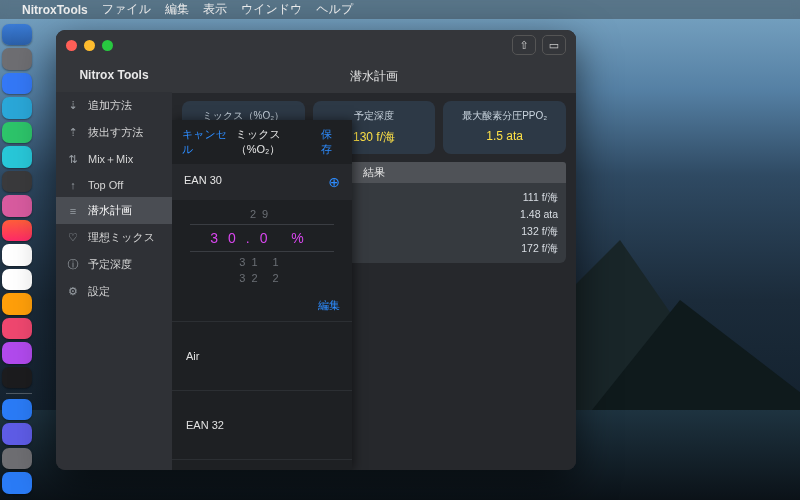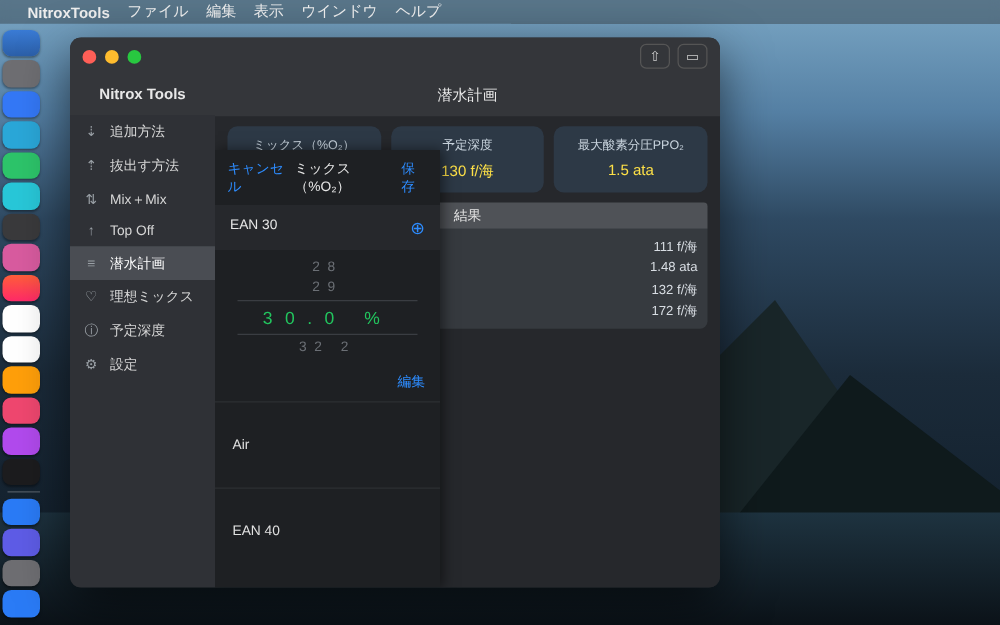--- a/index.html
+++ b/index.html
@@ -71,21 +71,21 @@
     background:#1e2023; border-top-right-radius:0; box-shadow:2px 0 10px rgba(0,0,0,.5);
     display:flex; flex-direction:column; font-size:11px;}
   .sheet-bar { display:flex; justify-content:space-between; align-items:center;
     padding:7px 10px; color:#2d8cff; font-size:11px;}
   .sheet-bar .mid { color:#e6e6e6; font-weight:500;}
   .sel-row { background:#26282c; padding:10px 12px; display:flex;
     justify-content:space-between; align-items:flex-start; color:#e6e6e6;}
   .plus { color:#2d8cff; font-size:14px;}
   .wheel { padding:6px 0; text-align:center; color:#6b6f75;}
   .wheel .wline { padding:2px 0; font-size:11px; letter-spacing:6px;}
-  .wheel .current { color:#22c55e; font-size:14px; padding:5px 0;
+  .wheel .current { color:#d946ef; font-size:14px; padding:5px 0;
     border-top:1px solid #3a3d42; border-bottom:1px solid #3a3d42;
     margin:2px 18px; letter-spacing:10px;}
   .edit-row { text-align:right; padding:6px 12px 8px; color:#2d8cff;}
   .preset { padding:28px 14px; color:#e0e0e0; border-top:1px solid #2c2f33;}
 </style>
 </head>
 <body>
 
 <div class="landscape">
   <div class="mountain"></div>
@@ -216,32 +216,35 @@
         <div class="sheet-bar">
           <span>キャンセル</span>
           <span class="mid">ミックス（%O₂）</span>
           <span>保存</span>
         </div>
         <div class="sel-row">
           <span>EAN 30</span>
           <span class="plus">⊕</span>
         </div>
         <div class="wheel">
-          <div class="wline">28</div>
           <div class="wline">29</div>
           <div class="current">
             <span>30</span><span>.</span><span>0</span> <span>%</span>
           </div>
           <div class="wline">
+            <span>31</span> <span>1</span>
+          </div>
+          <div class="wline">
             <span>32</span> <span>2</span>
           </div>
         </div>
         <div class="edit-row">
           <span>編集</span>
         </div>
         <div id="presets">
             <div class="preset">Air</div>
+            <div class="preset">EAN 32</div>
             <div class="preset">EAN 40</div>
           </div>
       </div>
     </div>
   </div>
 </div>
 
 </body></html>

